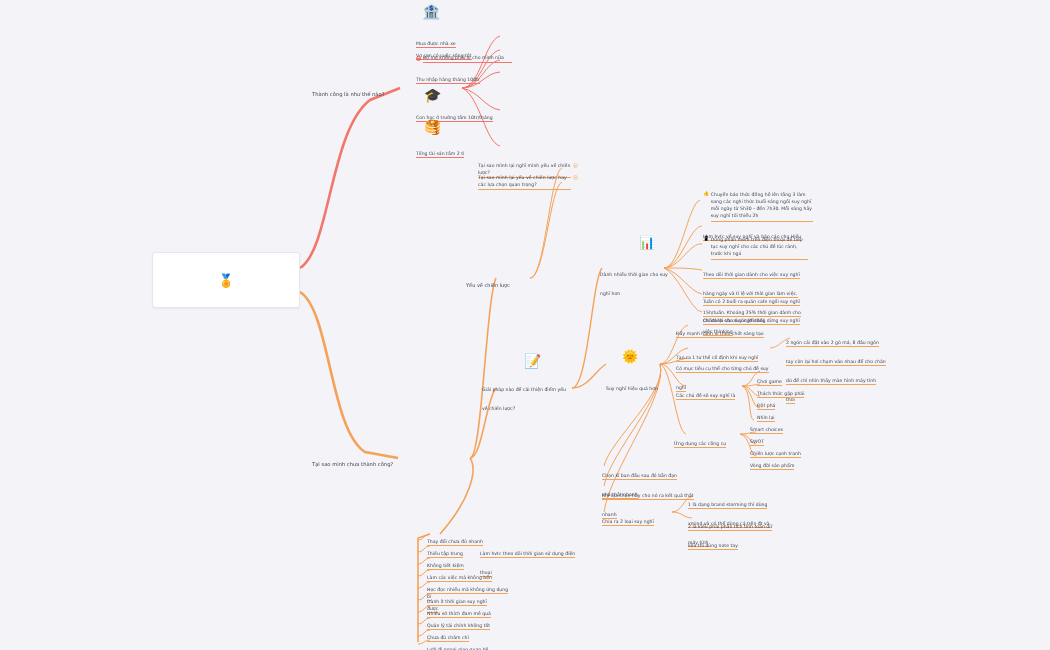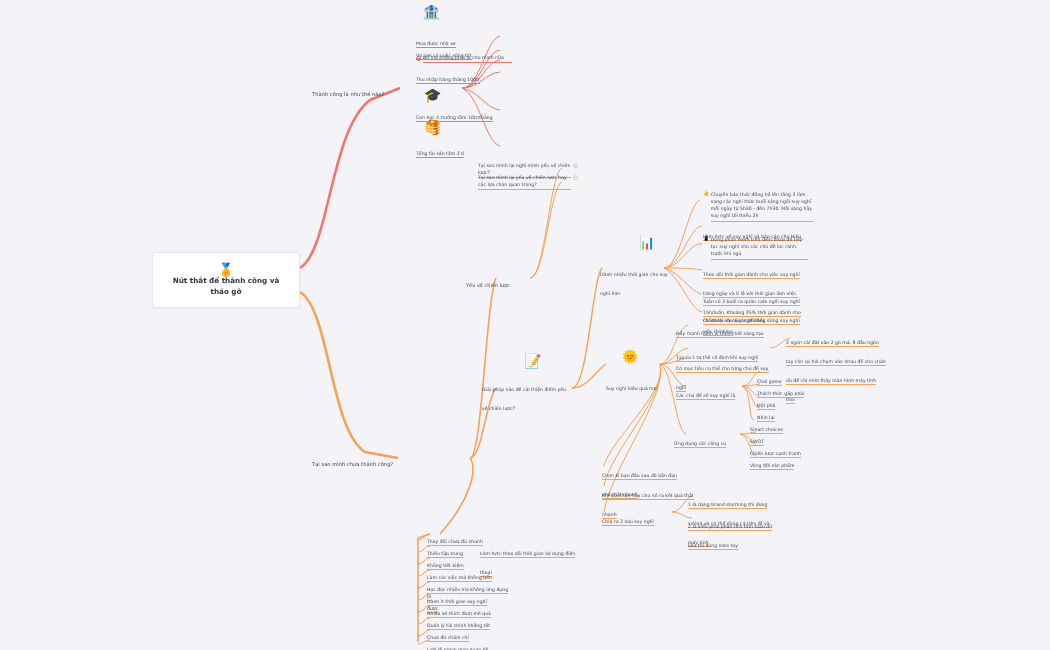--- a/index.html
+++ b/index.html
@@ -99,21 +99,20 @@
     <path d="M418,588 C424,588 424,582 430,582" stroke="#f5a259" stroke-width="1" fill="none"></path>
     <path d="M418,600 C424,600 424,594 430,594" stroke="#f5a259" stroke-width="1" fill="none"></path>
     <path d="M418,612 C424,612 424,606 430,606" stroke="#f5a259" stroke-width="1" fill="none"></path>
     <path d="M418,624 C424,624 424,618 430,618" stroke="#f5a259" stroke-width="1" fill="none"></path>
     <path d="M418,636 C424,636 424,630 430,630" stroke="#f5a259" stroke-width="1" fill="none"></path>
     <path d="M418,644 C424,644 424,640 430,640" stroke="#f5a259" stroke-width="1" fill="none"></path>
   </svg>
 
   <div class="node central">
     <span class="emoji" style="font-size:13px">🏅</span>
-    <div class="label">Nút thắt để thành công và tháo gỡ</div>
   </div>
 
   <div class="node" style="left:312px;top:81px;">
     <span class="big-branch">Thành công là như thế nào?</span>
   </div>
 
   <div class="node" style="left:422px;top:5px;">
     <span class="emoji" style="font-size:15px">🏦</span>
   </div>
   <div class="node" style="left:416px;top:30px;width:95px;">

